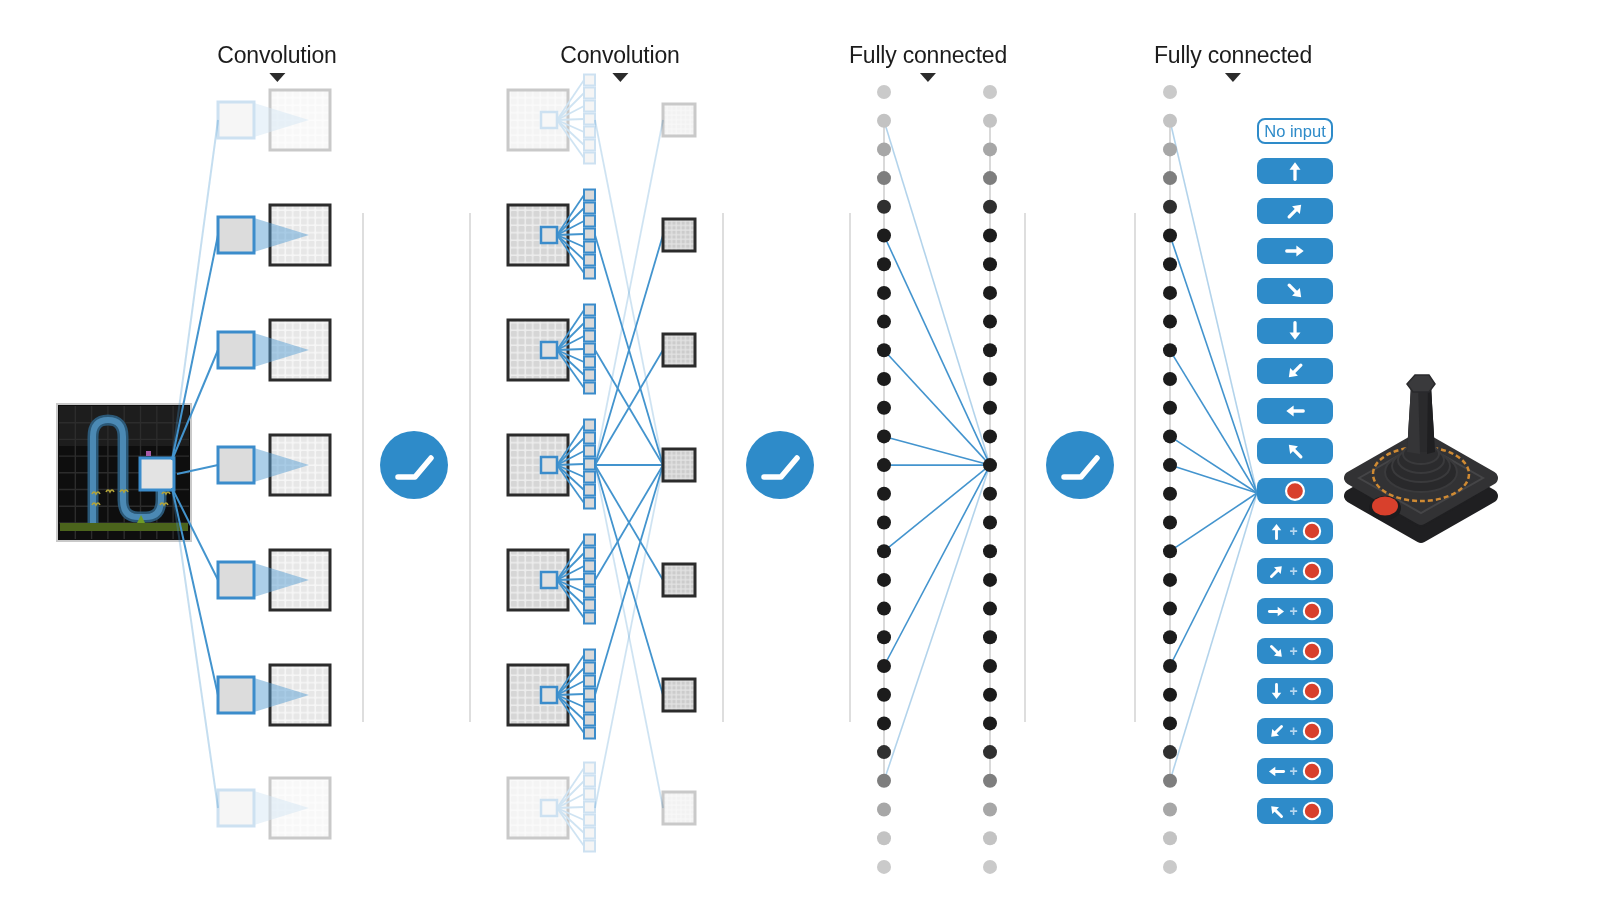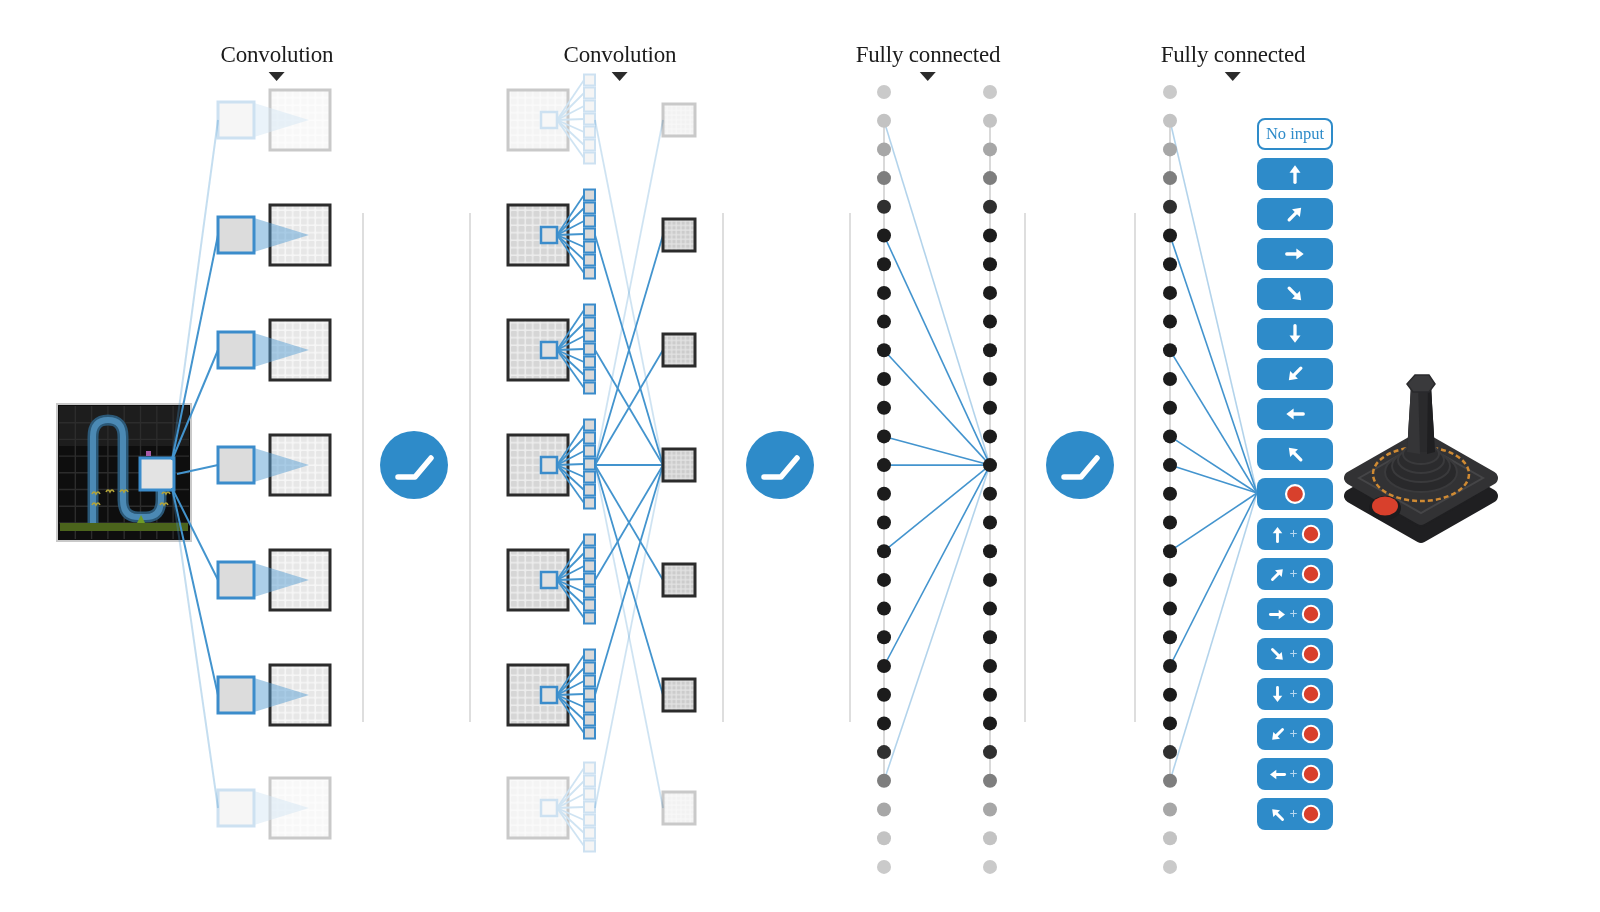--- a/index.html
+++ b/index.html
@@ -1,24 +1,24 @@
 <!DOCTYPE html>
 <html><head>
 <meta charset="utf-8">
 <style>
   html,body{margin:0;padding:0;background:#ffffff;}
   .canvas{position:relative;width:1600px;height:912px;background:#fff;overflow:hidden;
-          font-family:Liberation Serif, serif;}
+          font-family:Liberation Sans, sans-serif;}
   .layer-label{position:absolute;top:42px;transform:translateX(-50%);text-align:center;
                color:#1c1c1c;font-size:23px;font-weight:500;letter-spacing:-.2px;white-space:nowrap;}
   .layer-label .marker{width:0;height:0;border-left:8px solid transparent;border-right:8px solid transparent;
                border-top:9px solid #2b2b2b;margin:4px auto 0;}
   #diagram{position:absolute;left:0;top:0;}
   #actions{position:absolute;left:1257px;top:118px;width:78px;}
-  .abtn{position:absolute;left:0;width:76px;height:32px;border-radius:8px;
+  .abtn{position:absolute;left:0;width:76px;height:26px;border-radius:8px;
         display:flex;align-items:center;justify-content:center;gap:3px;box-sizing:border-box;}
   .abtn.filled{background:#2e8bc9;}
   .abtn.outline{background:#fff;border:2px solid #2e8bc9;color:#2e8bc9;
         font-size:16.5px;font-weight:500;}
   .abtn .plus{color:#b5d6ef;font-size:14px;font-weight:700;line-height:1;}
 </style>
 </head>
 <body>
 
 <div class="canvas">

